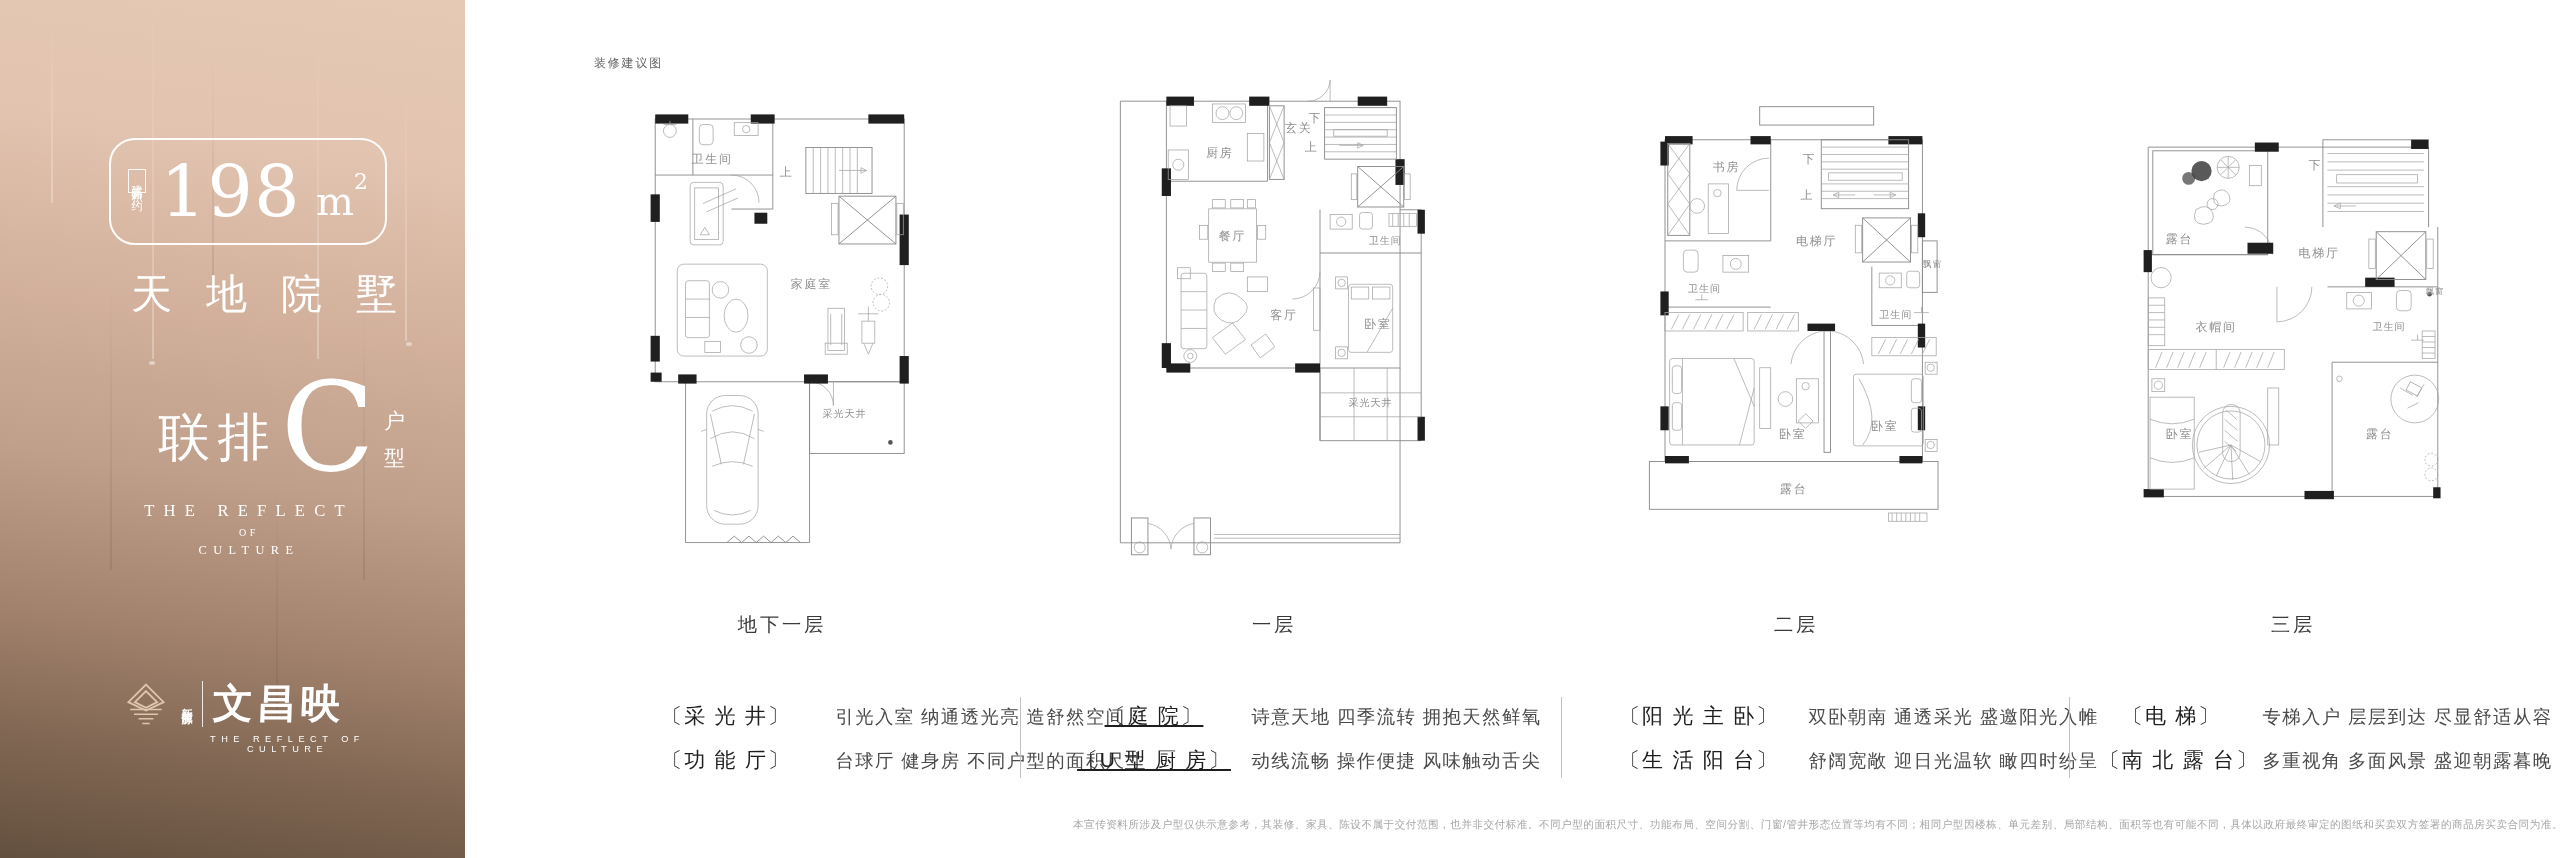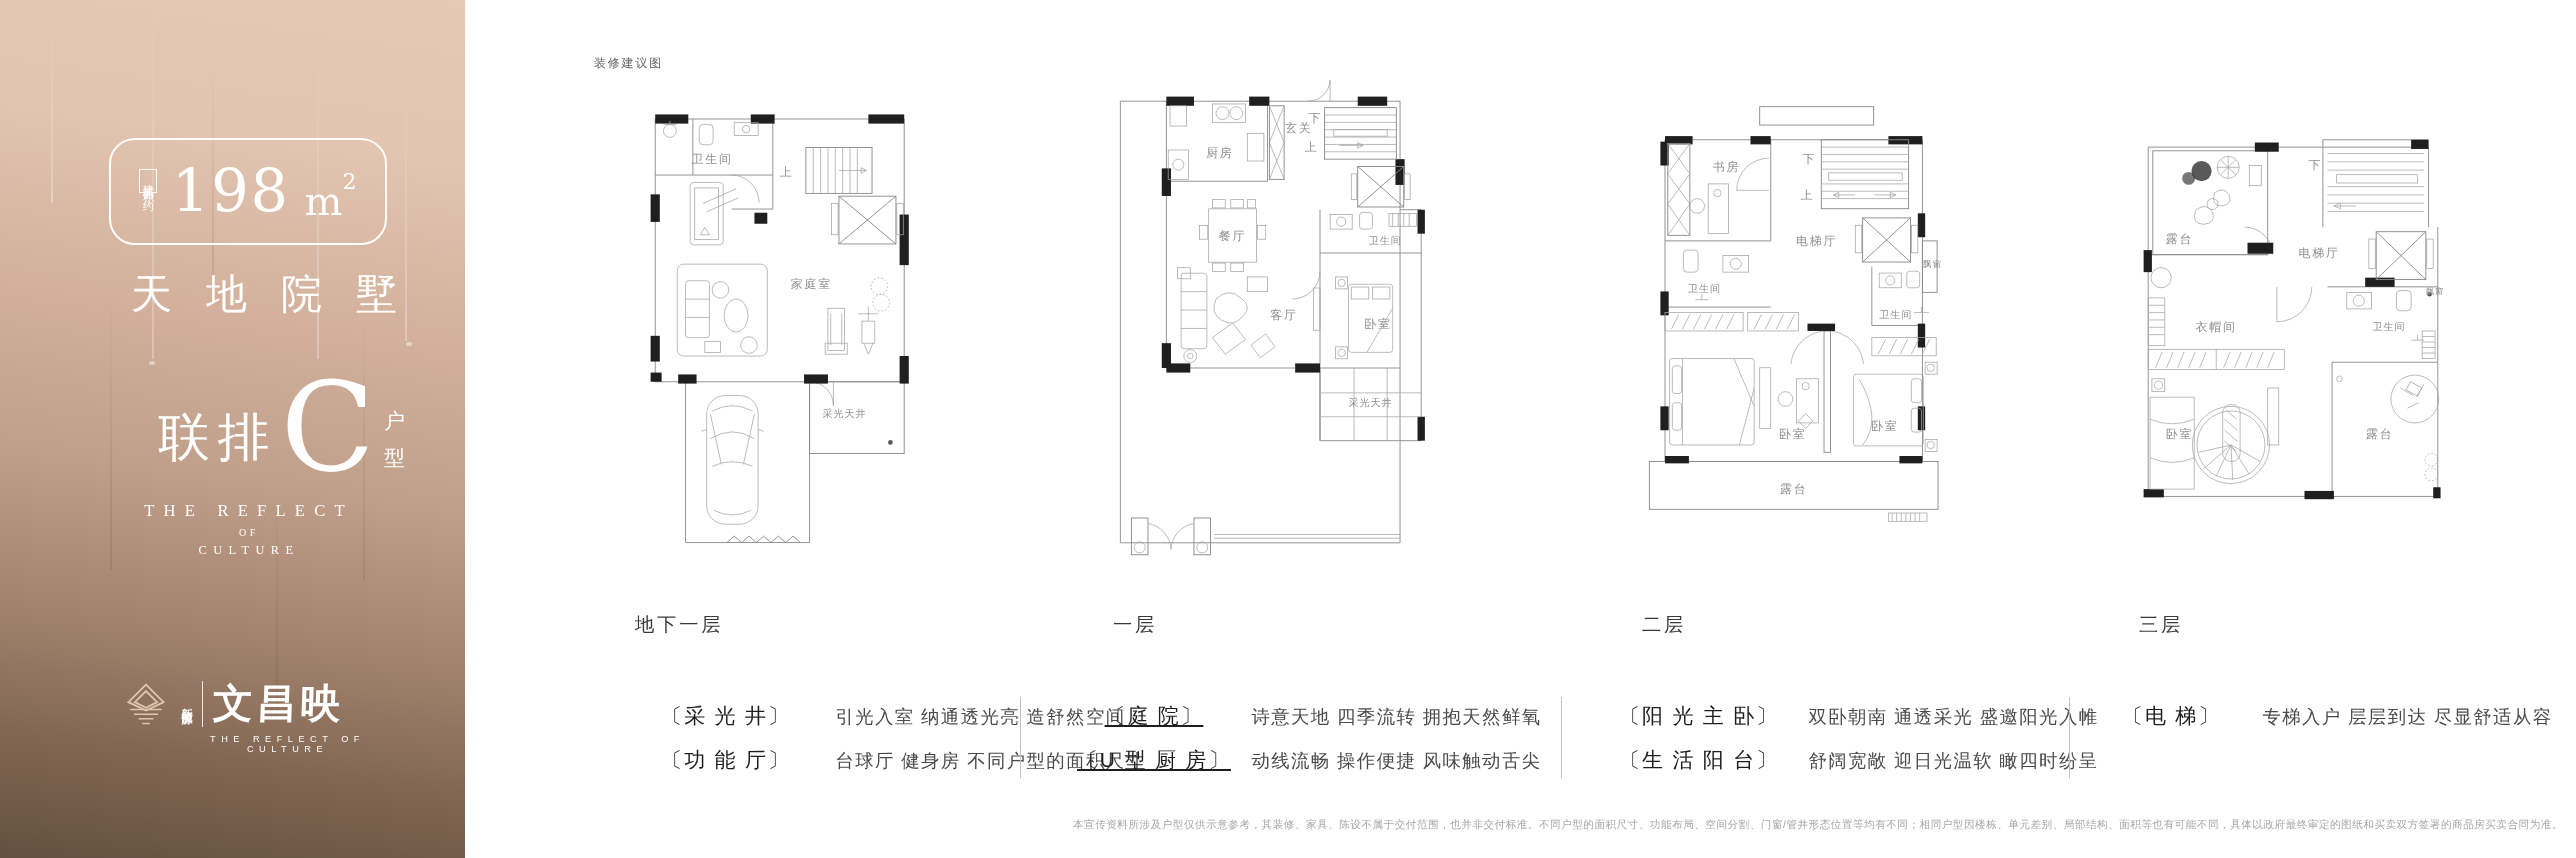--- a/index.html
+++ b/index.html
@@ -17,21 +17,21 @@
   .pdot { position:absolute; width:6.4px; height:3.7px; border-radius:50%; background:rgba(255,255,255,0.45); }
 
   .area-box {
     position:absolute; left:109px; top:138px; width:278px; height:107px;
     border:2.3px solid rgba(255,255,255,0.96); border-radius:26px;
     display:flex; align-items:center; justify-content:center; gap:14.7px;
   }
   .area-side { display:flex; flex-direction:column; align-items:center; gap:6.4px; }
   .area-vlabel { writing-mode:vertical-rl; font-size:11px; letter-spacing:2.8px; border:0.9px solid rgba(255,255,255,0.9); padding:5.5px 1.8px; line-height:1.1; }
   .area-approx { font-size:11px; }
-  .area-num { font-family:"DejaVu Serif", serif; font-size:59px; line-height:0.9; letter-spacing:1.8px; }
+  .area-num { font-family:"DejaVu Serif", serif; font-size:71px; line-height:0.9; letter-spacing:1.8px; }
   .area-unit { font-family:"DejaVu Serif", serif; font-size:40px; align-self:flex-end; margin-bottom:19px; }
   .area-unit sup { font-size:22px; vertical-align:26px; }
 
   .cn-title { position:absolute; left:97px; top:267px; width:304px; text-align:center;
     font-family:"DejaVu Serif", serif; font-size:41px; letter-spacing:34px; padding-left:34px; white-space:nowrap; }
 
   .type-row { position:absolute; left:92px; top:366px; width:313px; display:flex; align-items:center; justify-content:flex-end; }
   .type-prefix { font-family:"DejaVu Serif", serif; font-size:52px; letter-spacing:7.4px; margin-top:20px; }
   .type-letter { font-family:"DejaVu Serif", serif; font-size:123px; line-height:1; margin:0 3.7px; }
   .type-suffix { display:flex; flex-direction:column; gap:9.2px; font-size:21px; margin-top:24px; margin-left:5.5px; }
@@ -45,21 +45,21 @@
   .logo-vert { writing-mode:vertical-rl; font-size:11px; font-weight:bold; letter-spacing:2.8px; line-height:1; }
   .logo-div { width:0.9px; height:46px; background:rgba(255,255,255,0.85); }
   .logo-name { font-family:"DejaVu Serif", serif; font-size:40px; font-weight:bold; letter-spacing:3.7px; transform:skewX(-2deg); }
   .logo-tag { position:absolute; left:0; top:734px; width:465px; text-align:center; font-size:9.2px; letter-spacing:5.5px; padding-left:110px; width:465px; }
   .logo-tag-inner{ display:inline-block; width:221px; text-align:center; }
 
   
   .note { position:absolute; left:594px; top:55px; font-size:12px; color:#666; letter-spacing:1.8px; }
 
   .plan { position:absolute; }
-  .plan-label { position:absolute; text-align:left; font-size:19.3px; color:#3a3a3a; letter-spacing:2.8px; }
+  .plan-label { position:absolute; text-align:center; font-size:19.3px; color:#3a3a3a; letter-spacing:2.8px; }
 
   svg .ln { stroke:#8a8a8a; stroke-width:1; fill:none; }
   svg .th { stroke:#a3a3a3; stroke-width:0.8; fill:none; }
   svg .bk { fill:#1f1f1f; stroke:none; }
   svg text.rm { fill:#8f8f8f; font-size:13px; letter-spacing:2px; font-family:"Liberation Sans",sans-serif; text-anchor:middle; }
   svg text.rs { fill:#8f8f8f; font-size:11px; letter-spacing:1px; font-family:"Liberation Sans",sans-serif; text-anchor:middle; }
 
   
   .feat { position:absolute; top:702px; display:flex; flex-direction:column; gap:15.6px; }
   .feat-row { display:flex; align-items:baseline; gap:18.4px; }
@@ -562,18 +562,22 @@
       <span class="feat-desc">舒阔宽敞 迎日光温软 瞰四时纷呈</span>
     </div>
   </div>
   <div class="vdiv" style="left:2069px;"></div>
 
   <div class="feat f4">
     <div class="feat-row">
       <span class="feat-tag">〔电 梯〕</span>
       <span class="feat-desc">专梯入户 层层到达 尽显舒适从容</span>
     </div>
+    <div class="feat-row">
+      <span class="feat-tag">〔南 北 露 台〕</span>
+      <span class="feat-desc">多重视角 多面风景 盛迎朝露暮晚</span>
+    </div>
   </div>
 
   <div class="disclaimer">本宣传资料所涉及户型仅供示意参考，其装修、家具、陈设不属于交付范围，也并非交付标准。不同户型的面积尺寸、功能布局、空间分割、门窗/管井形态位置等均有不同；相同户型因楼栋、单元差别、局部结构、面积等也有可能不同，具体以政府最终审定的图纸和买卖双方签署的商品房买卖合同为准。</div>
 
 </div>
 
 
 </body></html>

